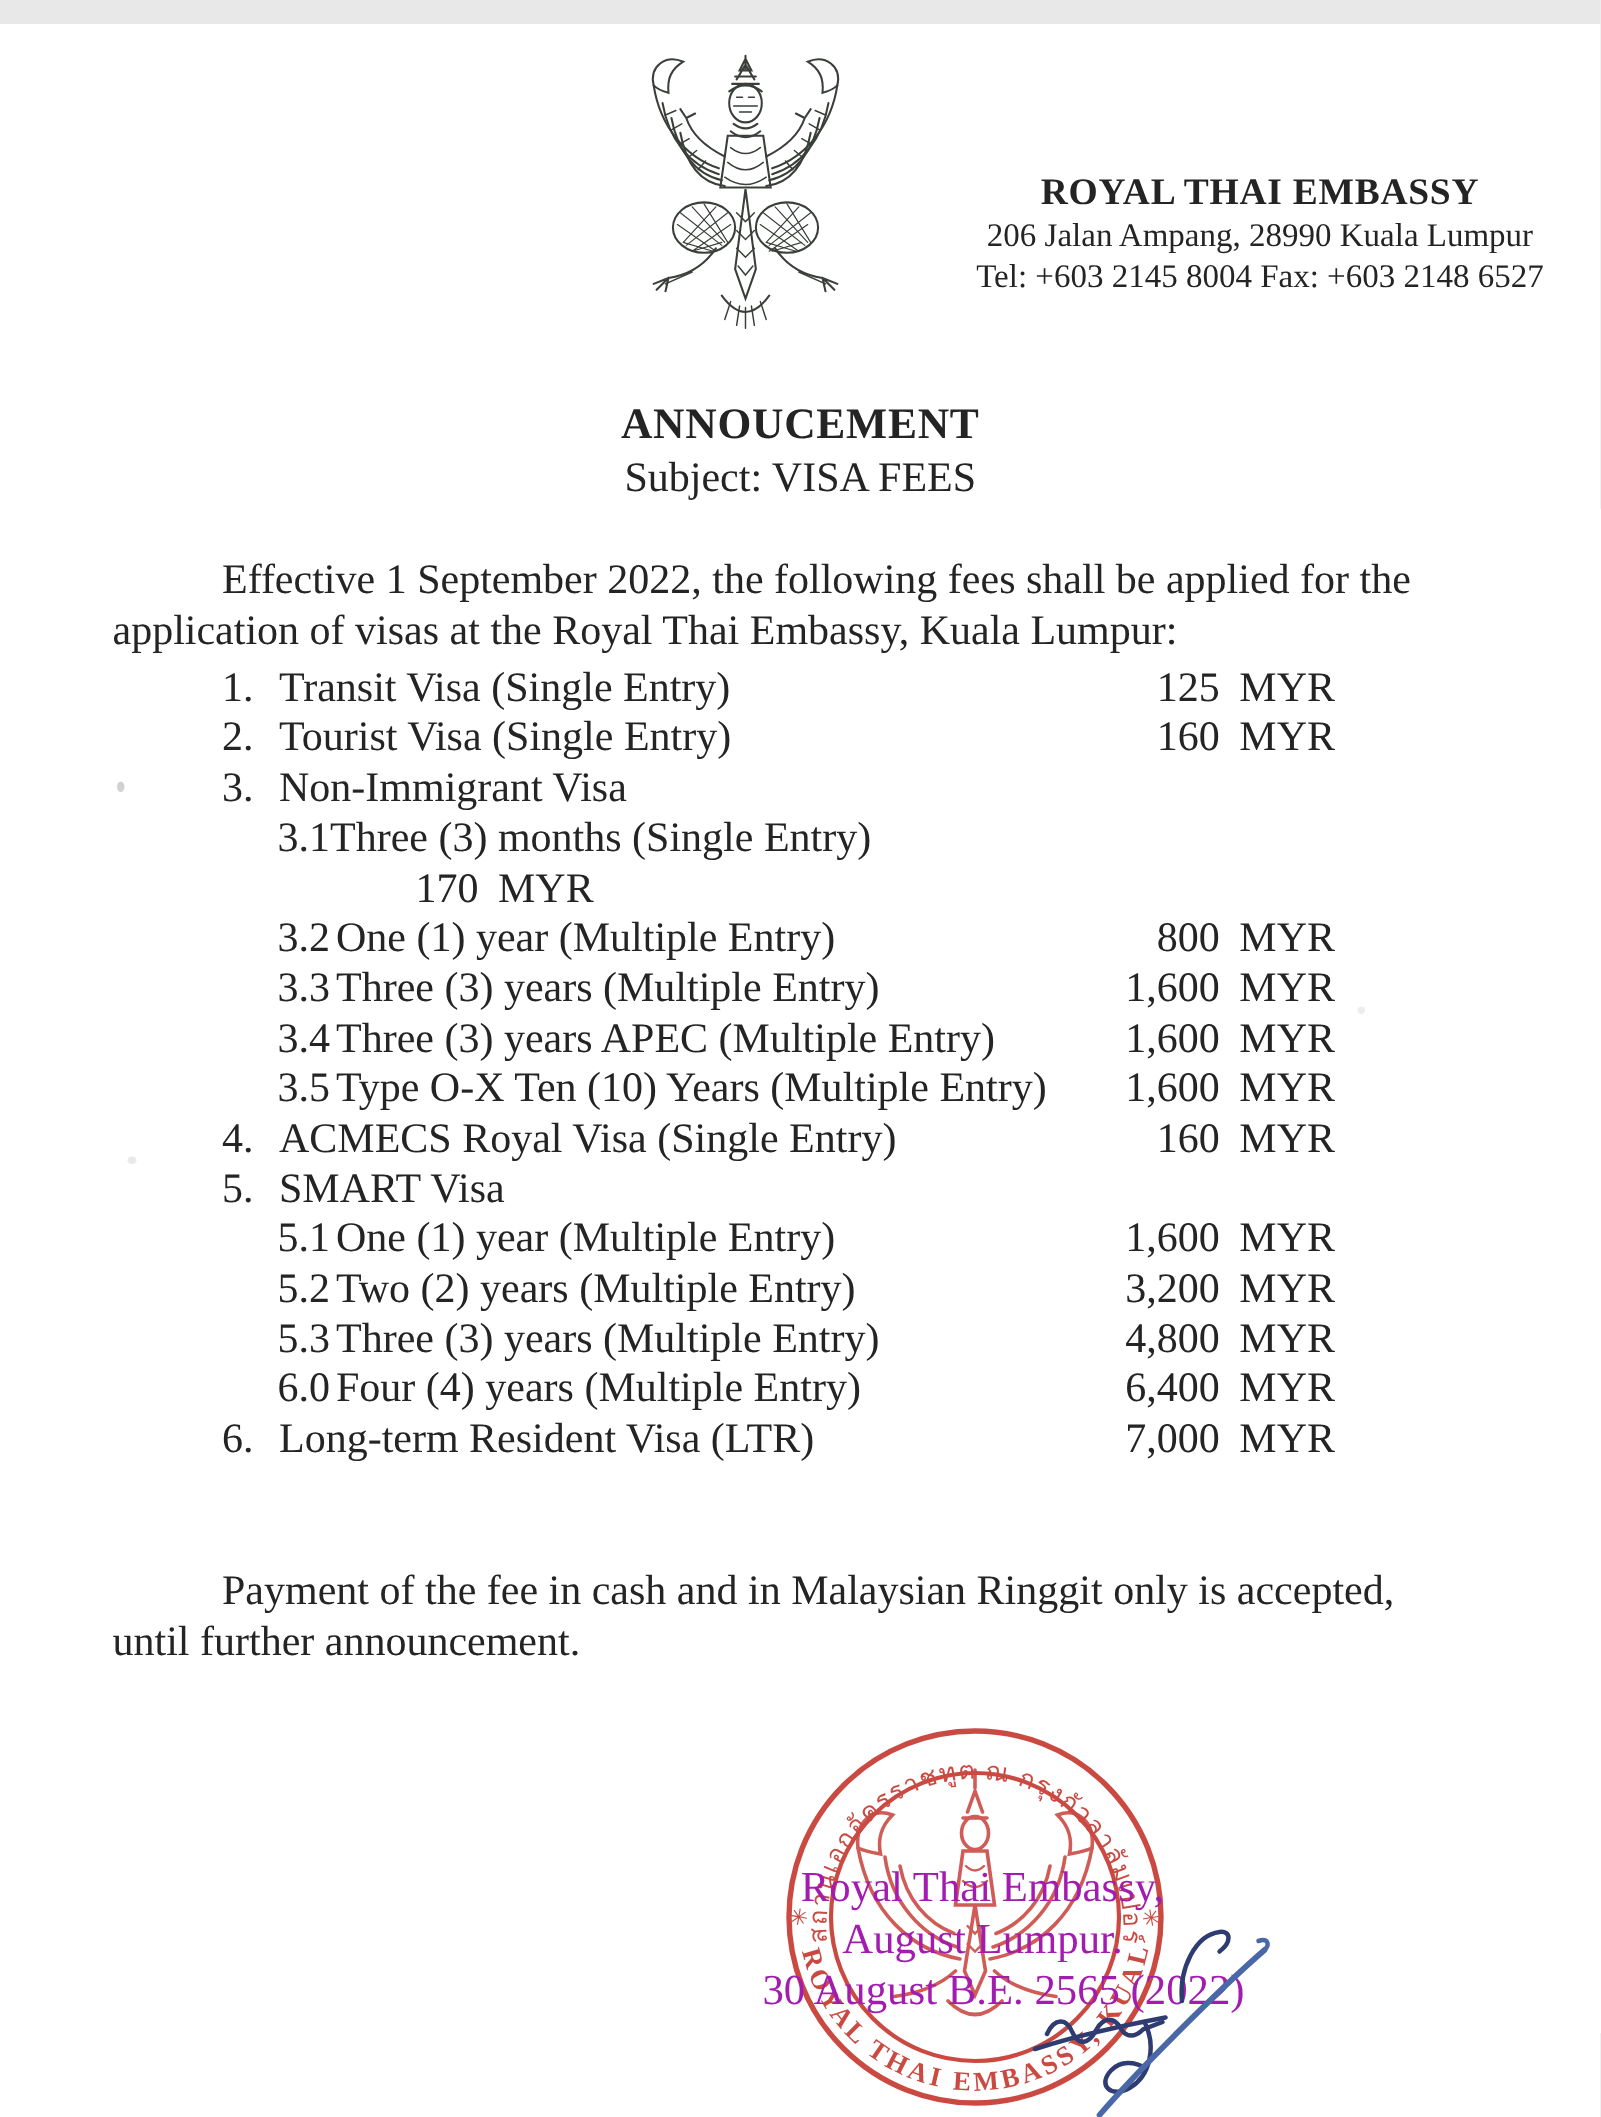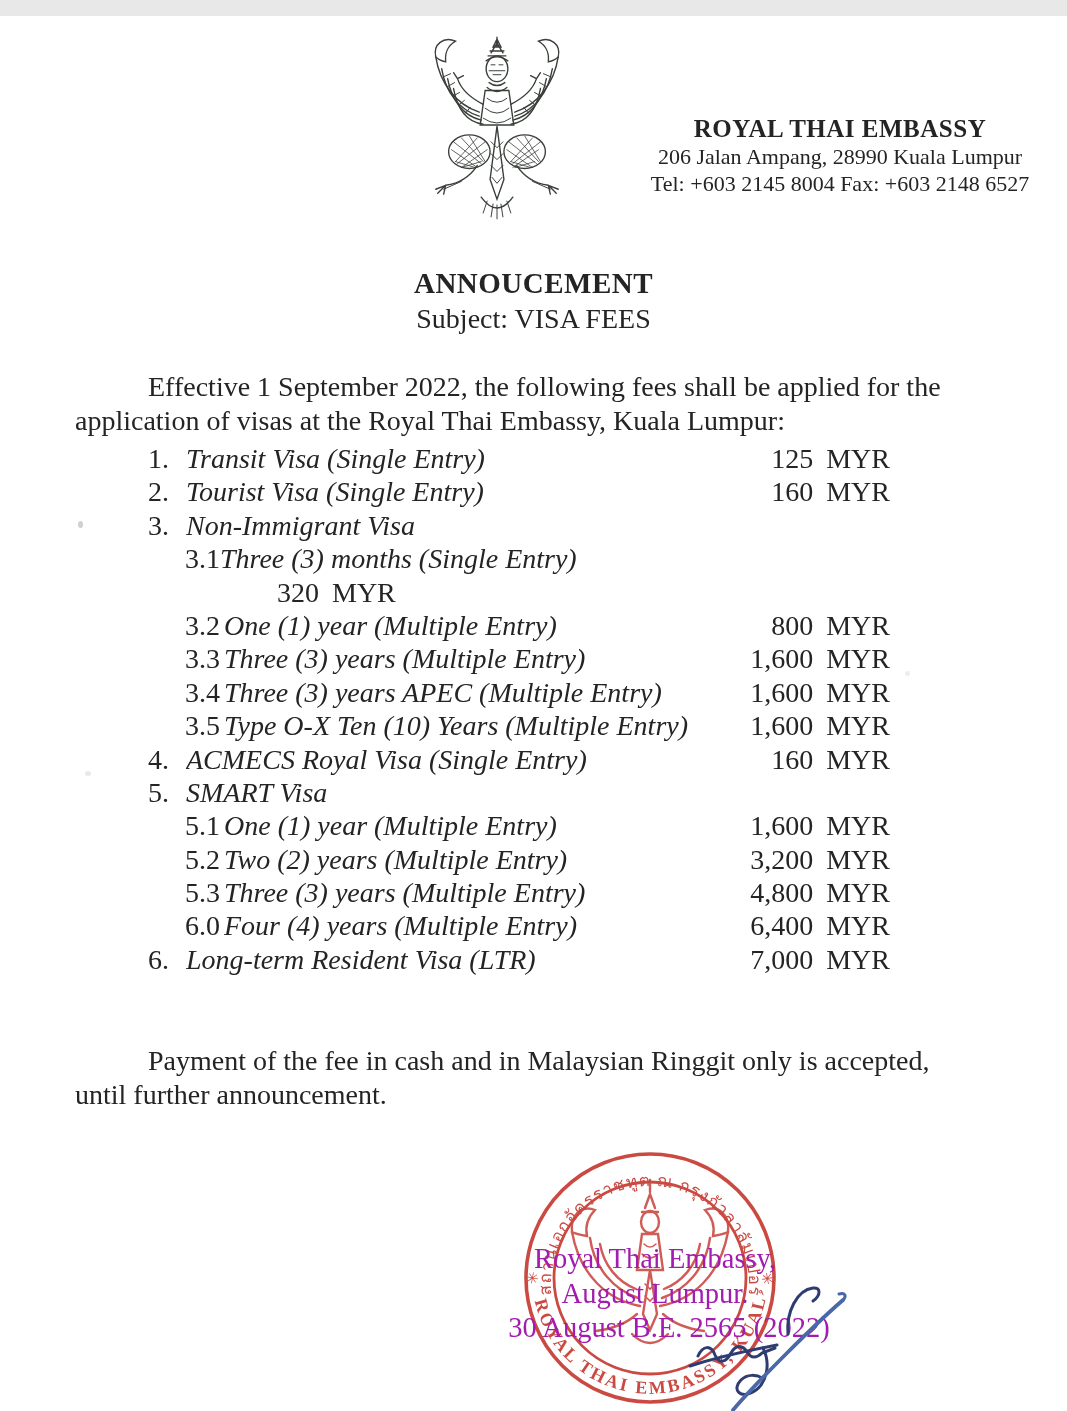--- a/index.html
+++ b/index.html
@@ -32,21 +32,21 @@
   .closing{top:1028px;}
   
   .fee-list{position:absolute;left:148px;top:426px;width:742px;font-size:28px;}
   .fee-row{display:flex;align-items:baseline;height:33.4px;line-height:33.4px;white-space:nowrap;}
   .fee-row .marker{flex:0 0 38px;}
   .fee-row.lvl2{padding-left:37px;}
   .fee-row.lvl2 .marker{flex-basis:39px;}
   .fee-row.lvl2.tight .marker{flex-basis:30px;}
   .fee-row.lvl3{padding-left:76px;}
   .fee-row.lvl3 .marker{flex-basis:0px;}
-  .fee-row .text{flex:1 1 auto;overflow:hidden;font-style:italic;}
+  .fee-row .text{flex:1 1 auto;overflow:hidden;}
   .fee-row .amount{flex:0 0 95px;text-align:right;}
   .fee-row .currency{flex:0 0 76px;padding-left:13px;box-sizing:border-box;}
   
   .stamp-svg{position:absolute;left:500px;top:1112px;width:300px;height:300px;z-index:1;opacity:.92;}
   .stamp-text{
     position:absolute;left:455px;top:1226px;width:400px;z-index:2;
     text-align:center;font-size:28.5px;line-height:34.5px;color:#a21caf;white-space:nowrap;
   }
   .stamp-text .l3{margin-left:28px;}
   .signature-svg{position:absolute;left:685px;top:1258px;width:180px;height:145px;z-index:3;}
@@ -148,21 +148,21 @@
       <span class="currency"></span>
     </div>
       <div class="fee-row lvl2 tight">
       <span class="marker">3.1</span>
       <span class="text">Three (3) months (Single Entry)</span>
       <span class="amount"></span>
       <span class="currency"></span>
     </div>
       <div class="fee-row lvl3">
       <span class="marker"></span>
-      <span class="amount">320</span>
+      <span class="amount">170</span>
       <span class="currency">MYR</span>
     </div>
       <div class="fee-row lvl2">
       <span class="marker">3.2</span>
       <span class="text">One (1) year (Multiple Entry)</span>
       <span class="amount">800</span>
       <span class="currency">MYR</span>
     </div>
       <div class="fee-row lvl2">
       <span class="marker">3.3</span>

